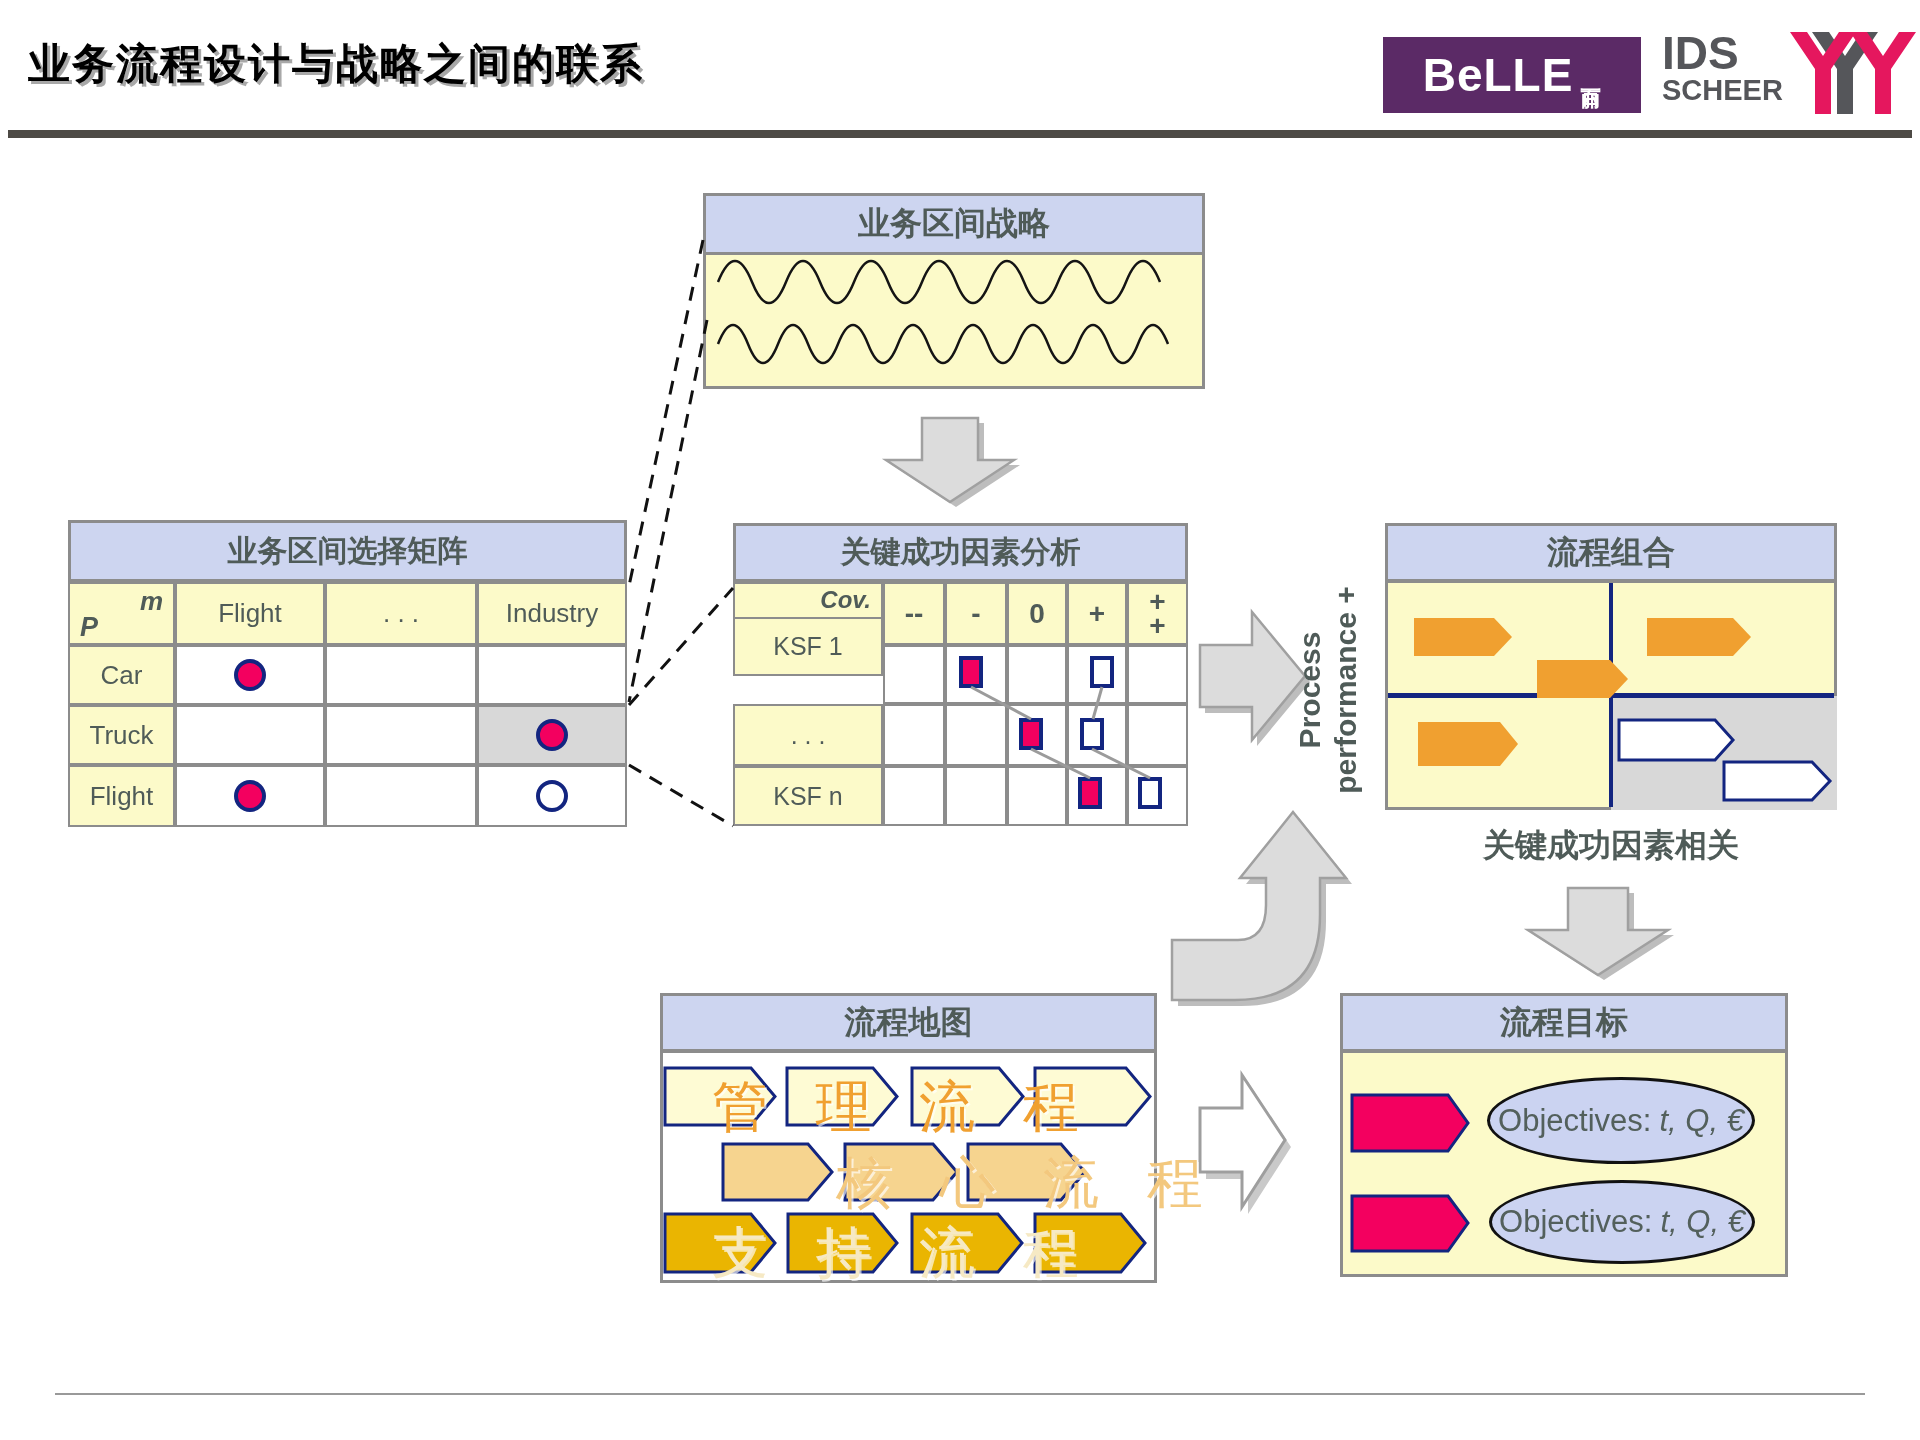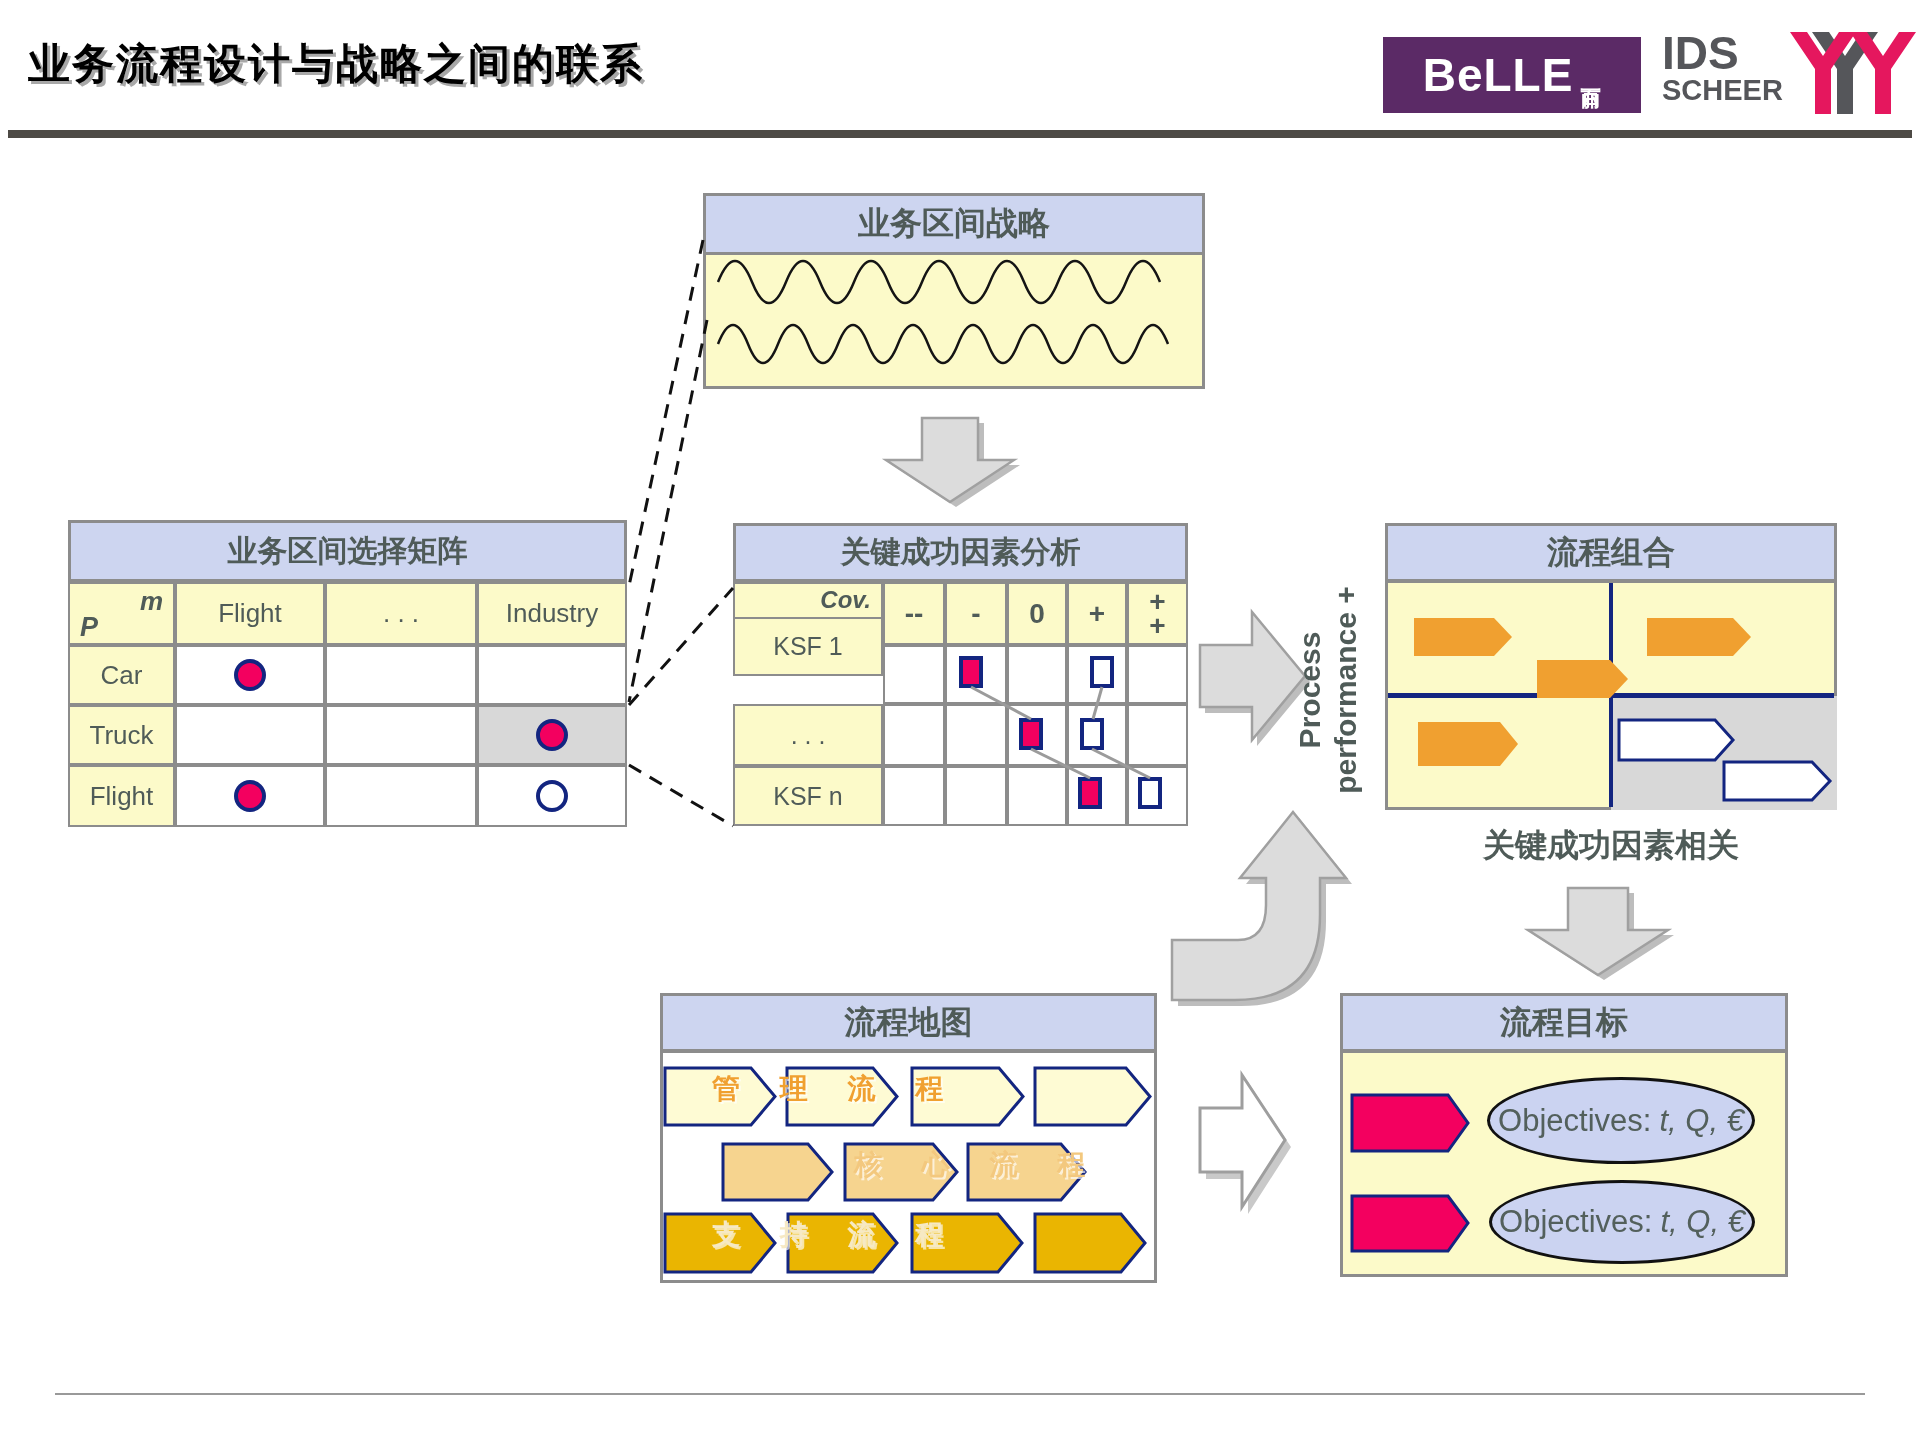--- a/index.html
+++ b/index.html
@@ -39,24 +39,24 @@
   .mark-circle.hollow{background:#fff;}
   .mark-square{width:24px;height:32px;border:4px solid #132580;background:#f3005f;z-index:2;}
   .mark-square.hollow{background:#fff;}
   
   #deco{left:0;top:0;z-index:5;pointer-events:none;}
   .overlay{z-index:10;}
   .perf-label{left:1210px;top:652px;width:240px;height:76px;transform:rotate(-90deg);
               text-align:center;font-size:30px;font-weight:bold;color:#4f5b58;line-height:1.2;}
   .portfolio-caption{left:1385px;top:824px;width:452px;text-align:center;font-size:32px;
                      font-weight:bold;color:#4f5b58;}
-  .maplayer{font-weight:bold;font-size:28px;letter-spacing:16px;white-space:nowrap;
+  .maplayer{font-weight:normal;font-size:56px;letter-spacing:16px;white-space:nowrap;
             text-shadow:2px 2px 0 rgba(255,255,255,0.65);}
   .layer1{left:712px;top:1070px;color:#f0a030;}
-  .layer2{left:836px;top:1146px;color:#f3c87e;margin-left:18px;}
+  .layer2{left:836px;top:1146px;color:#f3c87e;}
   .layer3{left:712px;top:1216px;color:#f6e9c4;}
   .ellipse{background:#cbd3f1;border:3px solid #111;border-radius:50%;display:flex;
            align-items:center;justify-content:center;font-size:31px;color:#53605c;white-space:nowrap;}
   .ellipse .val{font-style:italic;margin-left:8px;}
   .quadline-v{background:#132580;z-index:1;}
   .quadline-h{background:#132580;z-index:1;}
 </style>
 </head>
 <body>
 

